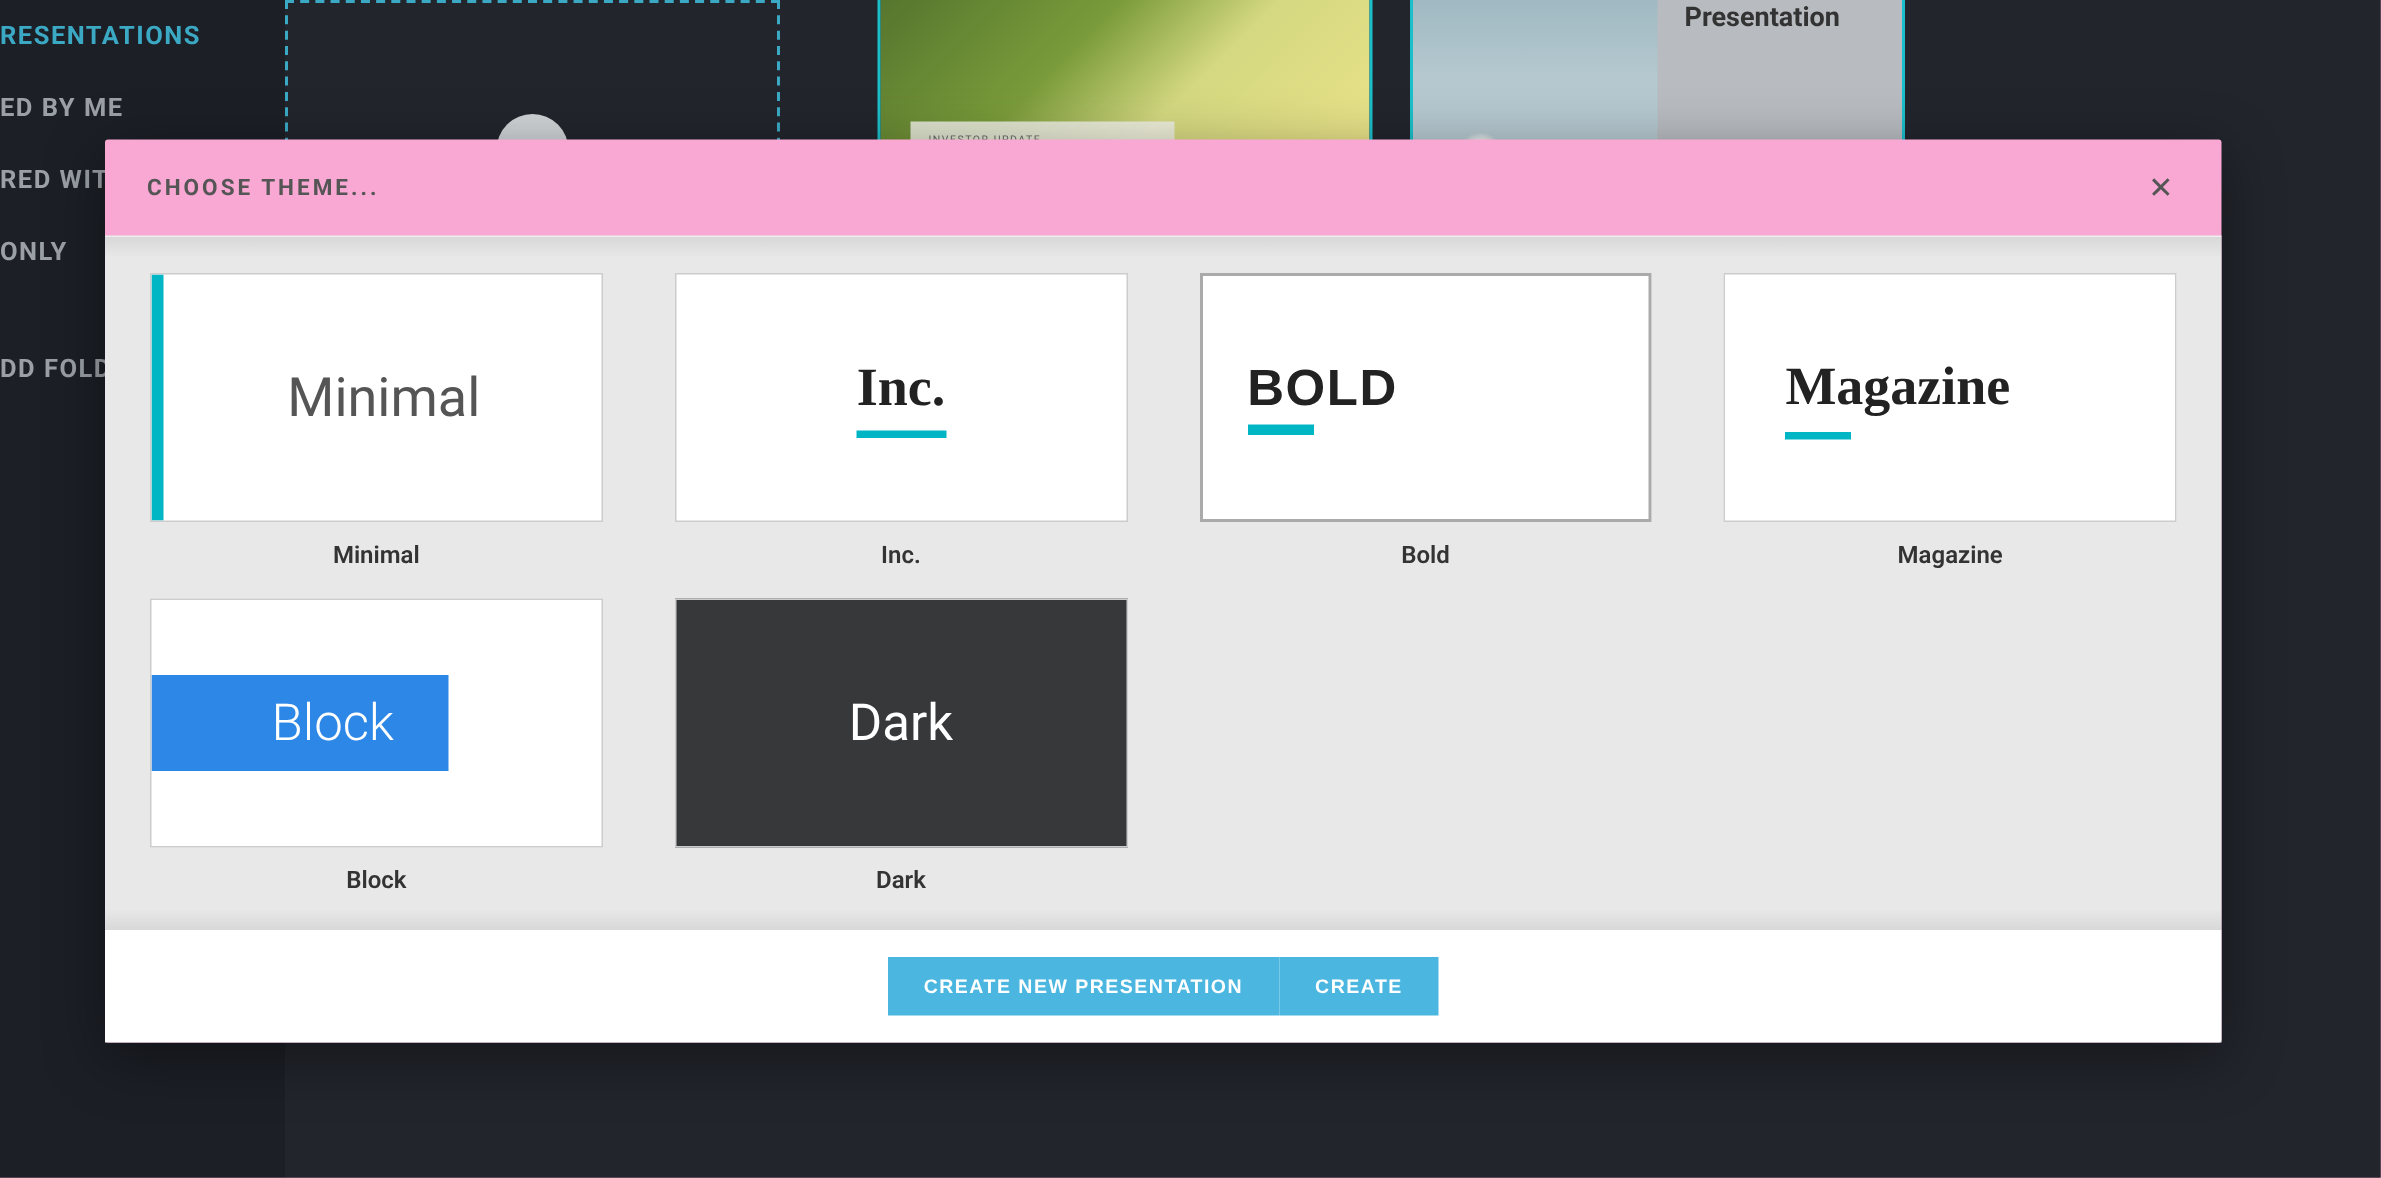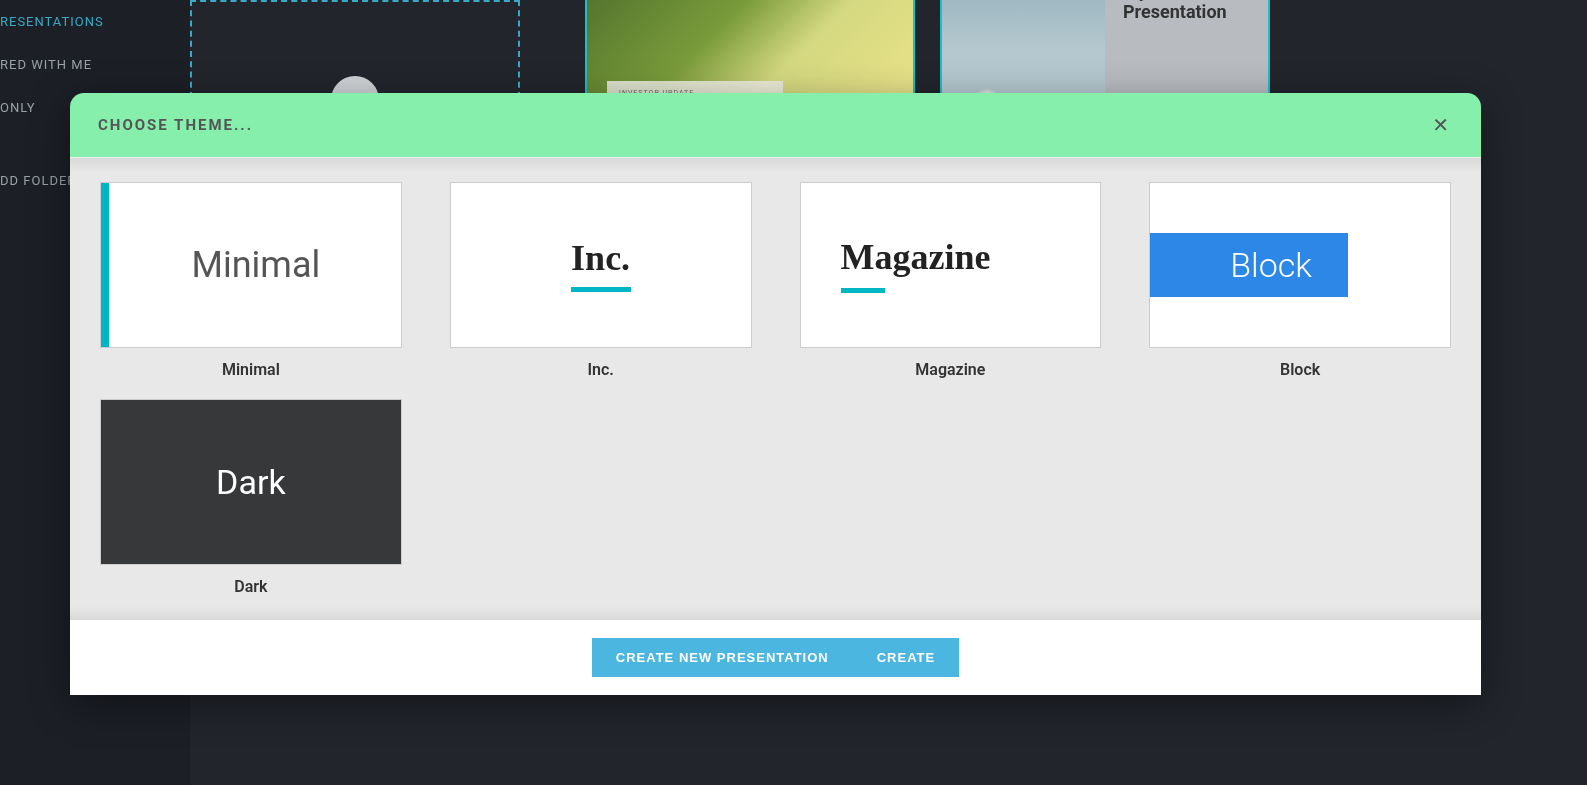--- a/index.html
+++ b/index.html
@@ -20,22 +20,22 @@
       position: absolute;
       left: 0;
       top: 0;
       width: 190px;
       height: 100%;
       background: #1c1f26;
       padding: 0;
     }
     .bg-sidebar-item {
       color: #9aa0a6;
-      font-size: 13px;
-      font-weight: 400;
+      font-size: 17px;
+      font-weight: 700;
       letter-spacing: 1px;
       padding: 14px 0 14px 0;
     }
     .bg-sidebar-item.active {
       color: #3ba9c4;
     }
     
     .bg-content {
       position: absolute;
       left: 190px;
@@ -117,23 +117,23 @@
       height: 30px;
       border-radius: 50%;
       background: radial-gradient(circle, #f5f5f0 40%, transparent 70%);
     }
     
     .modal {
       position: absolute;
       left: 70px;
       top: 93px;
       right: 106px;
-      background: #86efac;
+      background: #f9a8d4;
       box-shadow: 0 10px 40px rgba(0,0,0,0.4);
-      border-radius: 14px;
+      border-radius: 2px;
     }
     .modal-header {
       padding: 16px 28px;
       display: flex;
       justify-content: space-between;
       align-items: center;
       border-bottom: 1px solid #eee;
     }
     .modal-title {
       font-size: 15px;
@@ -306,20 +306,21 @@
       font-weight: 700;
       letter-spacing: 1px;
       cursor: pointer;
     }
   </style>
 </head>
 <body>
 
 <div class="bg-sidebar">
   <div class="bg-sidebar-item active">RESENTATIONS</div>
+  <div class="bg-sidebar-item">ED BY ME</div>
   <div class="bg-sidebar-item">RED WITH ME</div>
   <div class="bg-sidebar-item"> ONLY</div>
   <div style="height:30px"></div>
   <div class="bg-sidebar-item">DD FOLDER</div>
 </div>
 
 <div class="bg-content">
   <div class="bg-card-new">
     <div class="bg-plus">+</div>
   </div>
@@ -353,20 +354,27 @@
 
 
       <div class="theme-item">
         <div class="theme-preview tp-inc">
           <div class="tp-inc-text">Inc.</div>
           <div class="tp-inc-line"></div>
         </div>
         <div class="theme-label">Inc.</div>
       </div>
 
+      <div class="theme-item">
+        <div class="theme-preview tp-bold">
+          <div class="tp-bold-text">BOLD</div>
+          <div class="tp-bold-line"></div>
+        </div>
+        <div class="theme-label">Bold</div>
+      </div>
 
       <div class="theme-item">
         <div class="theme-preview tp-magazine">
           <div class="tp-magazine-text">Magazine</div>
           <div class="tp-magazine-line"></div>
         </div>
         <div class="theme-label">Magazine</div>
       </div>
 
 

